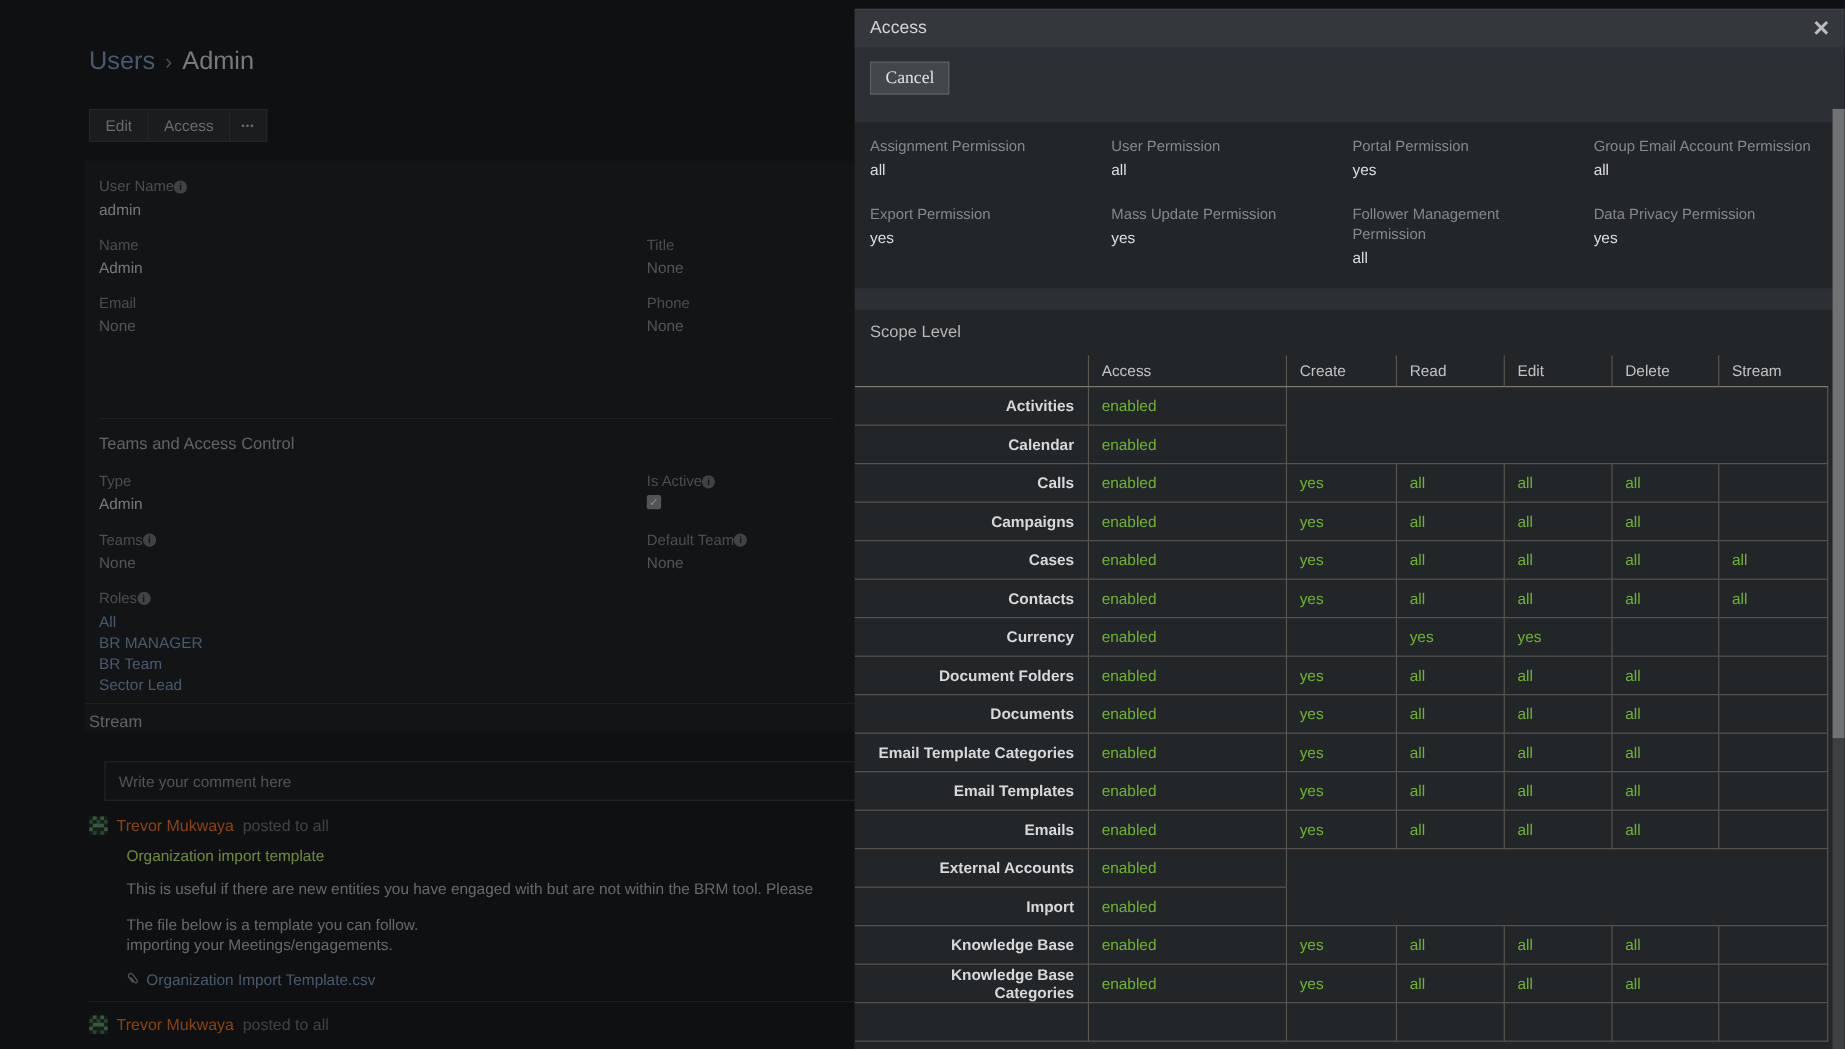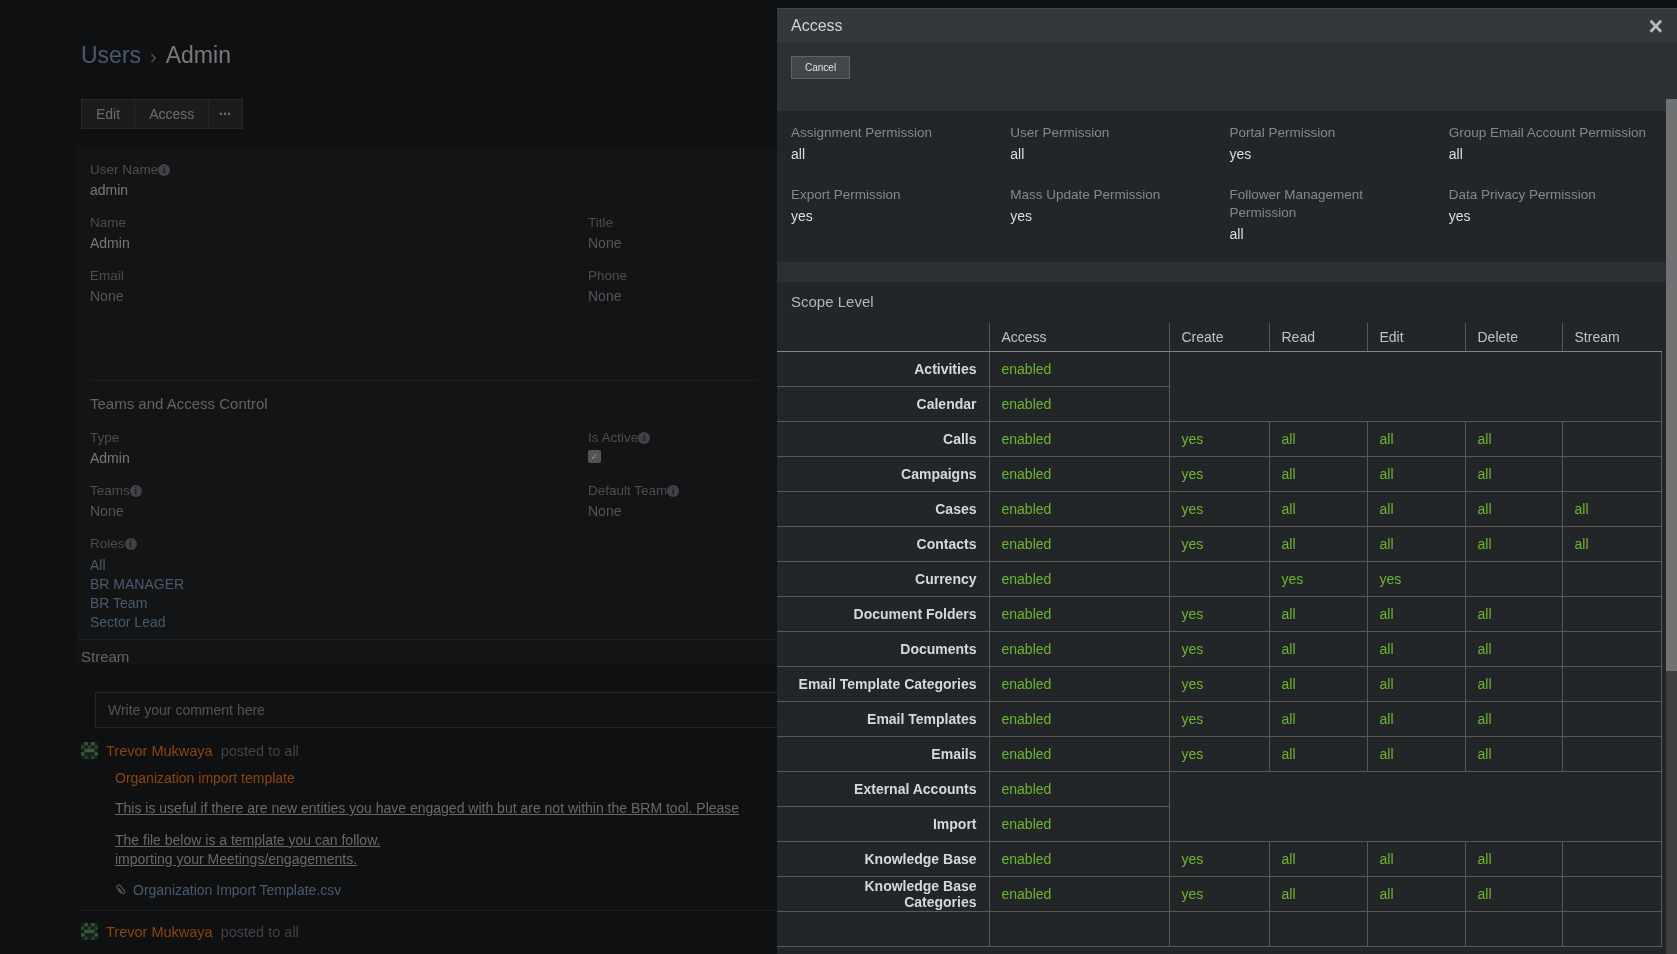--- a/index.html
+++ b/index.html
@@ -58,22 +58,22 @@
   }
   .comment-input::placeholder { color:#8d9093; opacity:1; }
 
   .stream-feed { position:absolute; left:81px; top:742px; width:760px; }
   .post { padding-bottom:12px; }
   .post + .post { border-top:1px solid #2e3032; padding-top:12px; }
   .post-head { display:flex; align-items:center; gap:8px; font-size:14.5px; }
   .post-head a { color:#f97316; text-decoration:none; }
   .post-head .muted { color:#6e7174; }
   .avatar { width:17px; height:17px; flex:0 0 17px; }
-  .post-title { margin:11px 0 0 34px; font-size:14px; color:#f97316; }
-  .post-para { margin:13px 0 0 34px; font-size:14px; color:#b4b6b8; line-height:19px; white-space:nowrap;text-decoration:underline; }
+  .post-title { margin:11px 0 0 34px; font-size:14px; color:#bef264; }
+  .post-para { margin:13px 0 0 34px; font-size:14px; color:#b4b6b8; line-height:19px; white-space:nowrap; }
   .attachment { margin:13px 0 0 34px; font-size:14px; display:flex; align-items:center; gap:6px; }
   .attachment a { color:#7d9cbd; text-decoration:none; }
   .post-date { margin:14px 0 0 0; font-size:12px; color:#6e7174; }
 
   
   .backdrop { position:absolute; inset:0; background:rgba(8,9,10,0.45); z-index:5; }
 
   
   .modal {
     position:absolute; left:777px; top:8px; right:0; bottom:0;
@@ -84,21 +84,21 @@
     display:flex; align-items:center; padding:0 16px 0 14px; position:relative;
   }
   .modal-title { font-size:16px; color:#d2d4d6; }
   .modal-close {
     position:absolute; right:14px; top:1px; font-size:25px; font-weight:bold;
     color:#b8babc; cursor:pointer; line-height:32px;
   }
   .modal-toolbar { padding:12px 14px; height:55px; }
   .cancel-btn {
     background:#43464a; border:1px solid #606366; color:#e0e2e4;
-    font-size:10px; padding:5px 13px; cursor:pointer; font-family:Liberation Sans, sans-serif;
+    font-size:16px; padding:5px 13px; cursor:pointer; font-family:Liberation Serif, serif;
   }
   .modal-body { position:absolute; top:90px; bottom:0; left:0; right:0; padding-right:11px; overflow:hidden; }
   .perm-panel { background:#232629; margin-top:12px; padding:13px 14px 20px; }
   .perm-grid { display:grid; grid-template-columns:repeat(4,1fr); column-gap:16px; row-gap:24px; }
   .perm-field .label { font-size:13.5px; color:#85888b; line-height:18px; }
   .perm-field .value { font-size:14px; color:#dcdee0; margin-top:4px; }
   .scope-panel { background:#232629; margin-top:20px; padding-top:11px; min-height:700px; }
   .scope-title { font-size:15px; color:#b4b6b8; padding-left:14px; }
 
   table.scope-table { border-collapse:collapse; margin-top:13px; table-layout:fixed; width:884px; }

